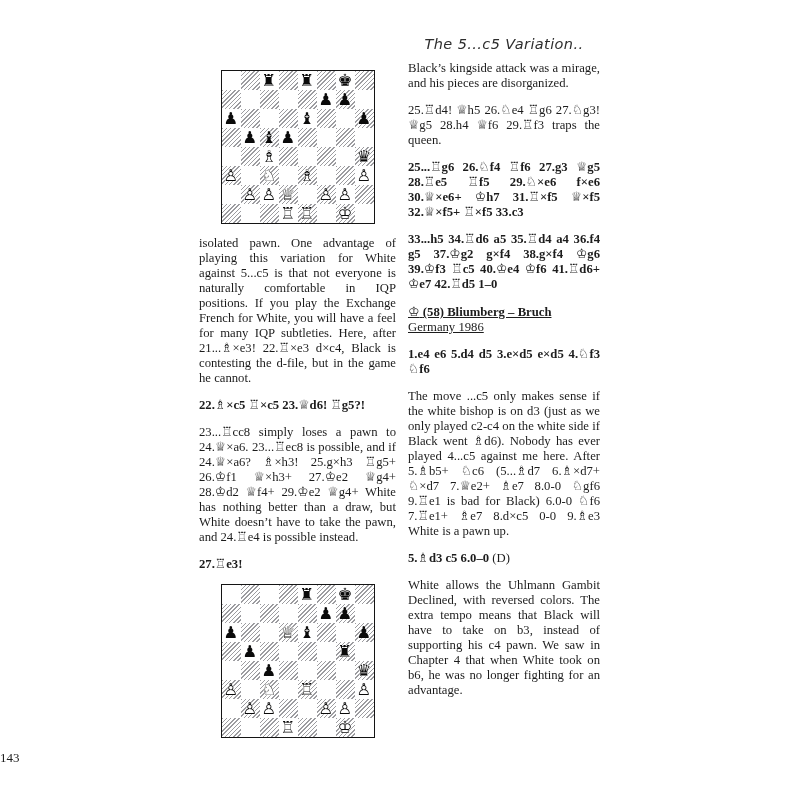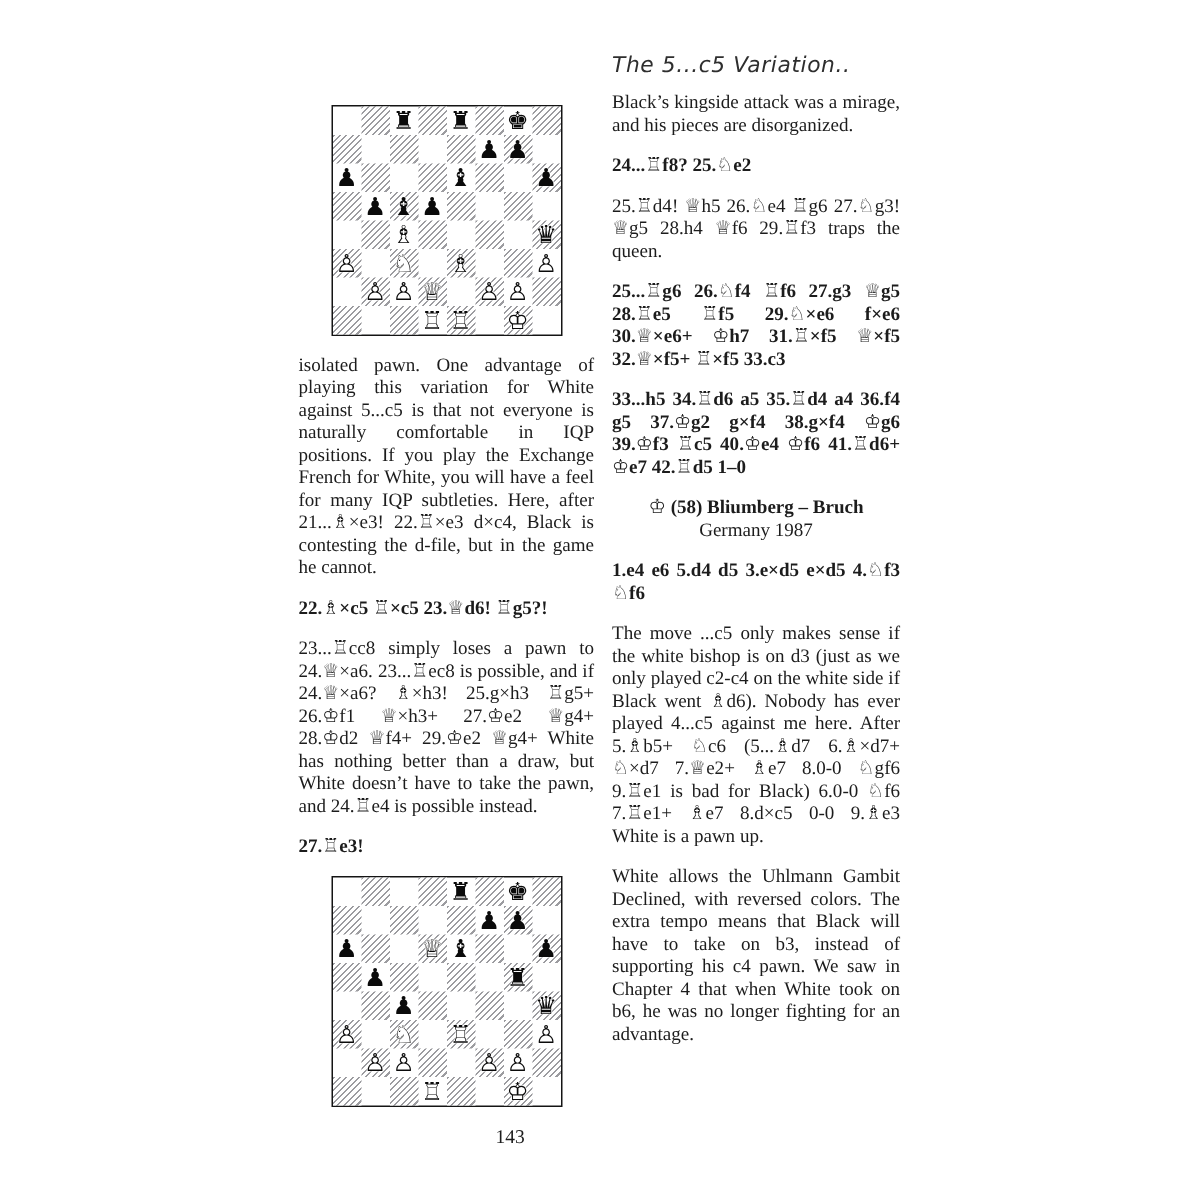--- a/index.html
+++ b/index.html
@@ -6,38 +6,38 @@
   body {
     width:800px; height:800px;
     position:relative;
     background:var(--page-bg, #ffffff);
     color:var(--text-color, #1c1c1c);
     font-family:"Liberation Serif","DejaVu Sans",serif;
     overflow:hidden;
   }
   .running-header {
     position:absolute; top:36px; left:408px; width:192px;
-    text-align:left;
+    text-align:center;
     font-family:"DejaVu Sans",sans-serif;
     font-style:italic; font-size:14.5px; letter-spacing:0.4px;
     color:#2e2e2e; white-space:nowrap;
   }
   .col {
     position:absolute; top:61px;
     font-size:12.7px; line-height:15px;
     text-align:justify;
   }
   .col-left  { left:199px; width:197px; }
   .col-right { left:408px; width:192px; }
   .col p, .col .block { margin:0 0 12px 0; }
   .move-bold { font-weight:bold; }
   .normal-weight { font-weight:normal; }
   .game-line1 { font-weight:bold; }
   .fig-icon { font-family:"DejaVu Sans",sans-serif; font-weight:normal; font-size:13px; }
-  .game-block div { text-align:center; }
+  .game-block div { text-align:left;text-decoration:underline; }
 
   .diagram {
     width:152px; height:152px;
     border:1.6px solid var(--border-color, #141414);
     margin:9px auto 12px auto;
     display:grid;
     grid-template-columns:repeat(8,19px);
     grid-auto-rows:19px;
     background:#fff;
   }
@@ -53,21 +53,21 @@
     position:absolute; inset:0; text-align:center;
     font-family:"DejaVu Sans",sans-serif;
     font-size:16.5px; line-height:19.5px;
     font-weight:normal;
   }
   .ko { color:#ffffff; text-shadow:0 0 1px #fff, 0 0 1px #fff, 0 0 2px #fff; }
   .fg { color:#0a0a0a; }
 
   .page-number {
     position:absolute; top:750px; left:0; width:680px;
-    text-align:center; font-size:13px;
+    text-align:left; font-size:13px;
   }
 </style>
 </head>
 <body>
 
 <div class="running-header">The 5...c5 Variation..</div>
 
 <div class="col col-left">
   <div class="diagram first">
       <div class="sq light"></div>
@@ -437,26 +437,26 @@
           <span class="ko">♚</span>
           <span class="fg">♔</span>
         </span>
       </div>
       <div class="sq light"></div>
     </div>
 </div>
 
 <div class="col col-right">
   <p>Black’s kingside attack was a mirage, and his pieces are disorganized.</p>
-  <p class="move-bold">24...♖f8? 25.♘e2</p>
   <p>25.♖d4! ♕h5 26.♘e4 ♖g6 27.♘g3! ♕g5 28.h4 ♕f6 29.♖f3 traps the queen.</p>
   <p class="move-bold">25...♖g6 26.♘f4 ♖f6 27.g3 ♕g5 28.♖e5 ♖f5 29.♘×e6 f×e6 30.♕×e6+ ♔h7 31.♖×f5 ♕×f5 32.♕×f5+ ♖×f5 33.c3</p>
   <p class="move-bold">33...h5 34.♖d6 a5 35.♖d4 a4 36.f4 g5 37.♔g2 g×f4 38.g×f4 ♔g6 39.♔f3 ♖c5 40.♔e4 ♔f6 41.♖d6+ ♔e7 42.♖d5 1–0</p>
   <div class="block game-block">
     <div class="game-line1"><span class="fig-icon">♔</span> <span>(58) Bliumberg – Bruch</span></div>
-    <div>Germany 1987</div>
+    <div>Germany 1986</div>
   </div>
   <p class="move-bold">1.e4 e6 5.d4 d5 3.e×d5 e×d5 4.♘f3 ♘f6</p>
   <p>The move ...c5 only makes sense if the white bishop is on d3 (just as we only played c2-c4 on the white side if Black went ♗d6). Nobody has ever played 4...c5 against me here. After 5.♗b5+ ♘c6 (5...♗d7 6.♗×d7+ ♘×d7 7.♕e2+ ♗e7 8.0-0 ♘gf6 9.♖e1 is bad for Black) 6.0-0 ♘f6 7.♖e1+ ♗e7 8.d×c5 0-0 9.♗e3 White is a pawn up.</p>
+  <p class="move-bold"><span>5.♗d3 c5 6.0–0</span> <span class="normal-weight">(D)</span></p>
   <p>White allows the Uhlmann Gambit Declined, with reversed colors. The extra tempo means that Black will have to take on b3, instead of supporting his c4 pawn. We saw in Chapter 4 that when White took on b6, he was no longer fighting for an advantage.</p>
 </div>
 
 <div class="page-number">143</div>
 
 </body></html>

